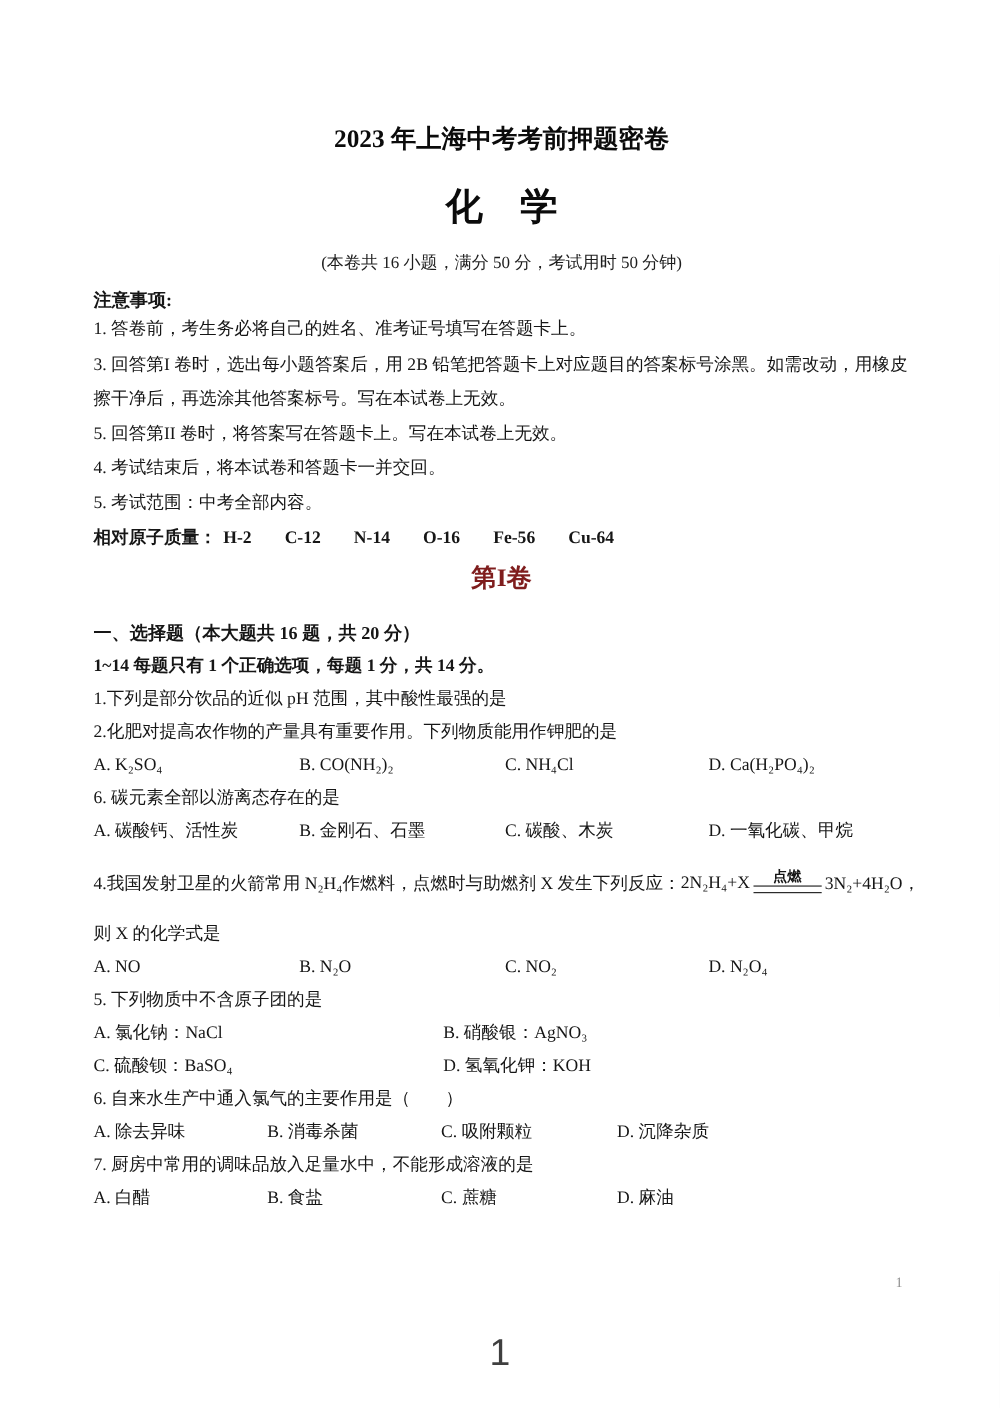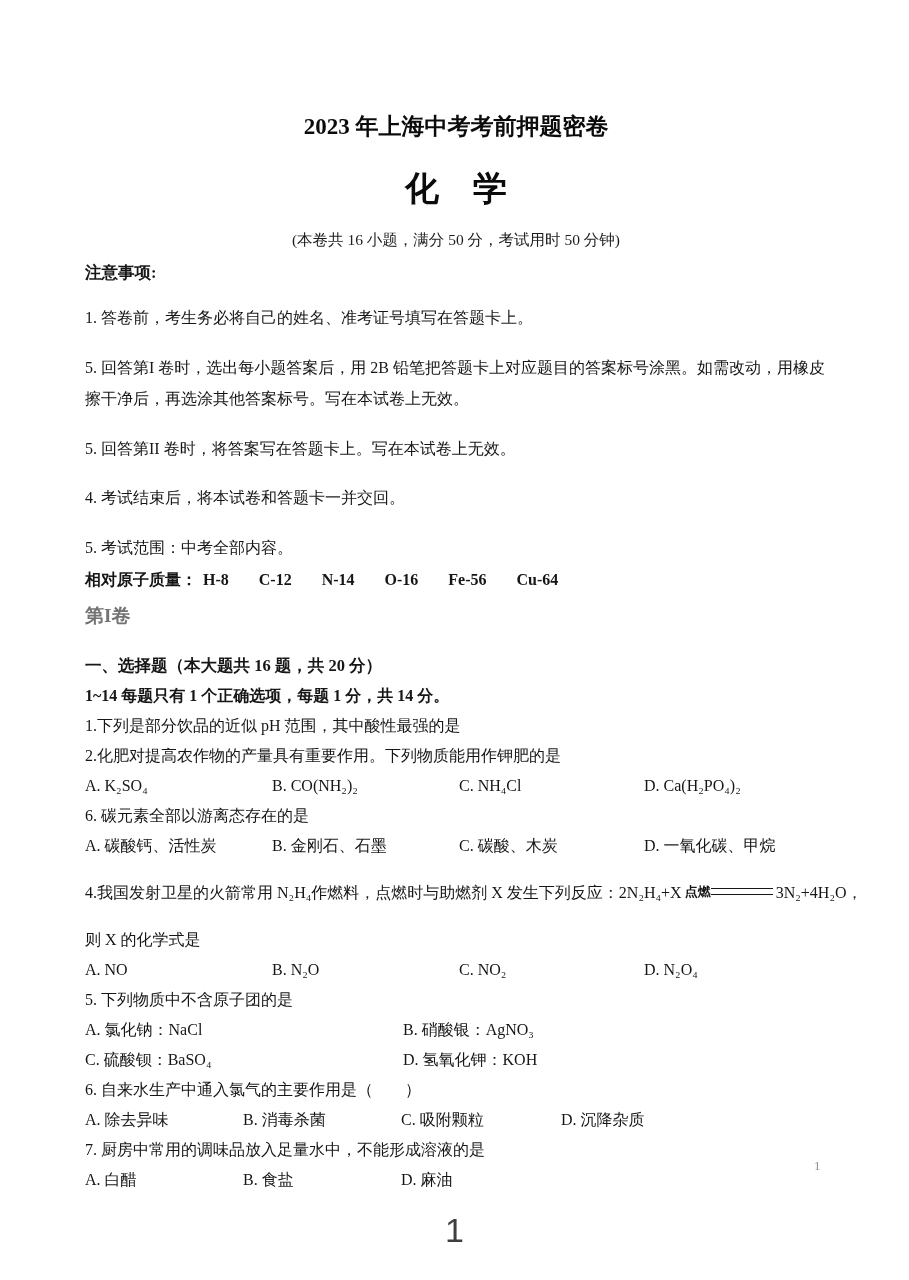--- a/index.html
+++ b/index.html
@@ -6,62 +6,62 @@
   .page{
     width:909px;height:1280px;margin:0 auto;background:#ffffff;
     position:relative;overflow:hidden;
     font-family:"Liberation Serif","DejaVu Sans",serif;color:#161616;
   }
   .content{position:absolute;left:85px;top:0;width:742px;}
   .doc-title{margin-top:112px;text-align:center;font-weight:bold;font-size:23px;line-height:30px;color:#0b0b0b;}
   .doc-subject{margin-top:26px;text-align:center;font-weight:bold;font-size:34px;line-height:42px;color:#0b0b0b;}
   .paper-info{margin-top:20px;text-align:center;font-size:15.5px;line-height:20px;color:#1d1d1d;}
   .notice-heading{margin-top:12px;font-weight:bold;font-size:16.5px;line-height:22px;}
-  .notice-item{font-size:16px;line-height:31.5px;margin-top:18px;}
+  .notice-item{font-size:16px;line-height:31.5px;}
   .masses{margin-top:4px;display:flex;align-items:baseline;font-weight:bold;font-size:16px;line-height:26px;}
   .masses .label{margin-right:6px;}
   .masses .item{margin-right:30px;}
-  .section-title{margin-top:6px;font-weight:bold;font-size:19px;line-height:34px;color:#737373;}
+  .section-title{margin-top:6px;text-align:center;font-weight:bold;font-size:23px;line-height:34px;color:#7f1d1d;}
   .part-heading{margin-top:18px;font-weight:bold;font-size:16.5px;line-height:30px;}
   .part-sub{font-weight:bold;font-size:16px;line-height:30px;}
   .q-stem{font-size:16px;line-height:30px;}
   .opts{display:grid;font-size:16px;line-height:30px;}
   .opts-4w{grid-template-columns:187px 187px 185px 1fr;}
   .opts-4n{grid-template-columns:158px 158px 160px 1fr;}
   .opts-2{grid-template-columns:318px 1fr;}
   .eq-row{display:flex;align-items:center;height:48px;margin-top:8px;font-size:16px;white-space:nowrap;}
   .eq-row .formula{white-space:nowrap;}
-  .rxn-cond{display:inline-flex;flex-direction:row;align-items:center;margin:0 3px;transform:translateY(-2px);}
+  .rxn-cond{display:inline-flex;flex-direction:column;align-items:center;margin:0 3px;transform:translateY(-2px);font-family:Liberation Mono, monospace;}
   .cond-text{font-size:13px;line-height:15px;font-weight:bold;}
   .cond-line{width:62px;height:7px;box-sizing:border-box;border-top:1.8px solid #161616;border-bottom:1.8px solid #161616;}
   .stem2{margin-top:8px;}
   .margin-pn{position:absolute;left:814px;top:1158px;font-size:13px;line-height:16px;color:#8f8f8f;}
   .bottom-pn{position:absolute;left:0;top:1208px;width:909px;text-align:center;
     font-family:"Liberation Sans","DejaVu Sans",sans-serif;font-size:34px;line-height:44px;color:#3f3f3f;}
 </style>
 </head>
 <body>
 
 <div class="page">
   <div class="content">
 
     <div class="doc-title">2023 年上海中考考前押题密卷</div>
     <div class="doc-subject">化　学</div>
     <div class="paper-info">(本卷共 16 小题，满分 50 分，考试用时 50 分钟)</div>
 
     <div class="notice-heading">注意事项:</div>
     <div class="notice-item">1. 答卷前，考生务必将自己的姓名、准考证号填写在答题卡上。</div>
-    <div class="notice-item">5. 回答第I 卷时，选出每小题答案后，用 2B 铅笔把答题卡上对应题目的答案标号涂黑。如需改动，用橡皮擦干净后，再选涂其他答案标号。写在本试卷上无效。</div>
+    <div class="notice-item">3. 回答第I 卷时，选出每小题答案后，用 2B 铅笔把答题卡上对应题目的答案标号涂黑。如需改动，用橡皮擦干净后，再选涂其他答案标号。写在本试卷上无效。</div>
     <div class="notice-item">5. 回答第II 卷时，将答案写在答题卡上。写在本试卷上无效。</div>
     <div class="notice-item">4. 考试结束后，将本试卷和答题卡一并交回。</div>
     <div class="notice-item">5. 考试范围：中考全部内容。</div>
 
     <div class="masses">
       <span class="label">相对原子质量：</span>
-      <span class="item">H-8</span>
+      <span class="item">H-2</span>
       <span class="item">C-12</span>
       <span class="item">N-14</span>
       <span class="item">O-16</span>
       <span class="item">Fe-56</span>
       <span class="item">Cu-64</span>
     </div>
 
     <div class="section-title">第I卷</div>
 
     <div class="part-heading">一、选择题（本大题共 16 题，共 20 分）</div>
@@ -115,20 +115,21 @@
       <span>A. 除去异味</span>
       <span>B. 消毒杀菌</span>
       <span>C. 吸附颗粒</span>
       <span>D. 沉降杂质</span>
     </div>
 
     <div class="q-stem">7. 厨房中常用的调味品放入足量水中，不能形成溶液的是</div>
     <div class="opts opts-4n">
       <span>A. 白醋</span>
       <span>B. 食盐</span>
+      <span>C. 蔗糖</span>
       <span>D. 麻油</span>
     </div>
 
   </div>
 
   <div class="margin-pn">1</div>
   <div class="bottom-pn">1</div>
 </div>
 
 </body></html>

